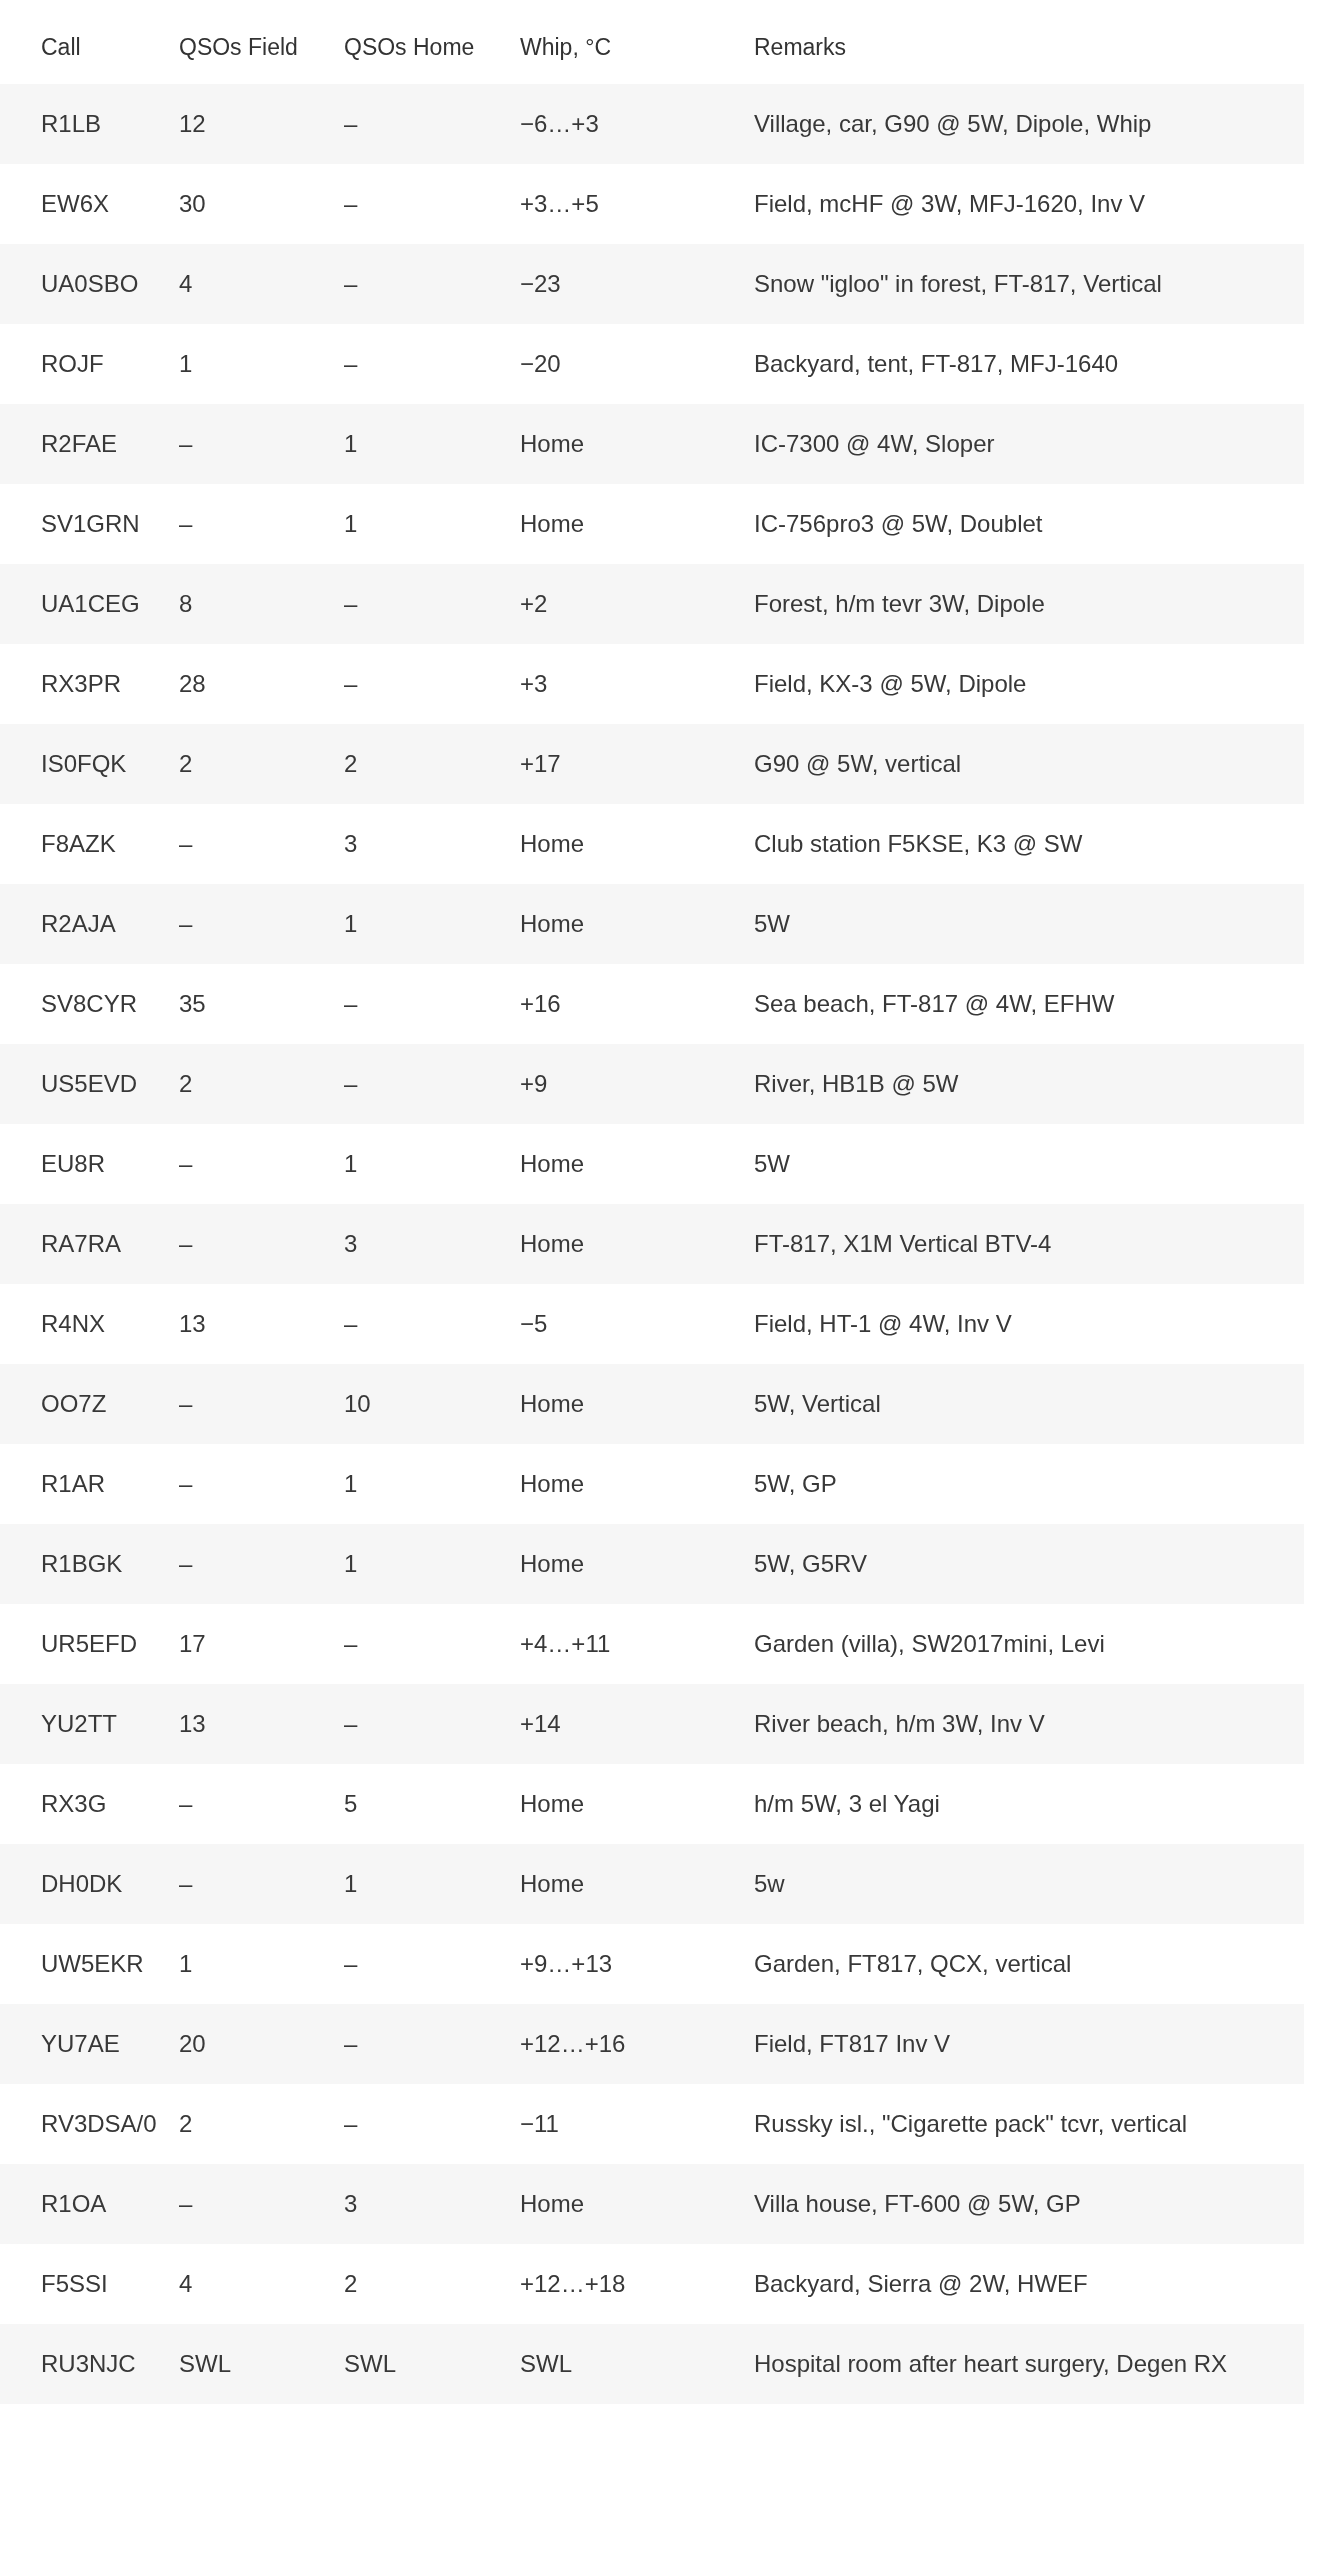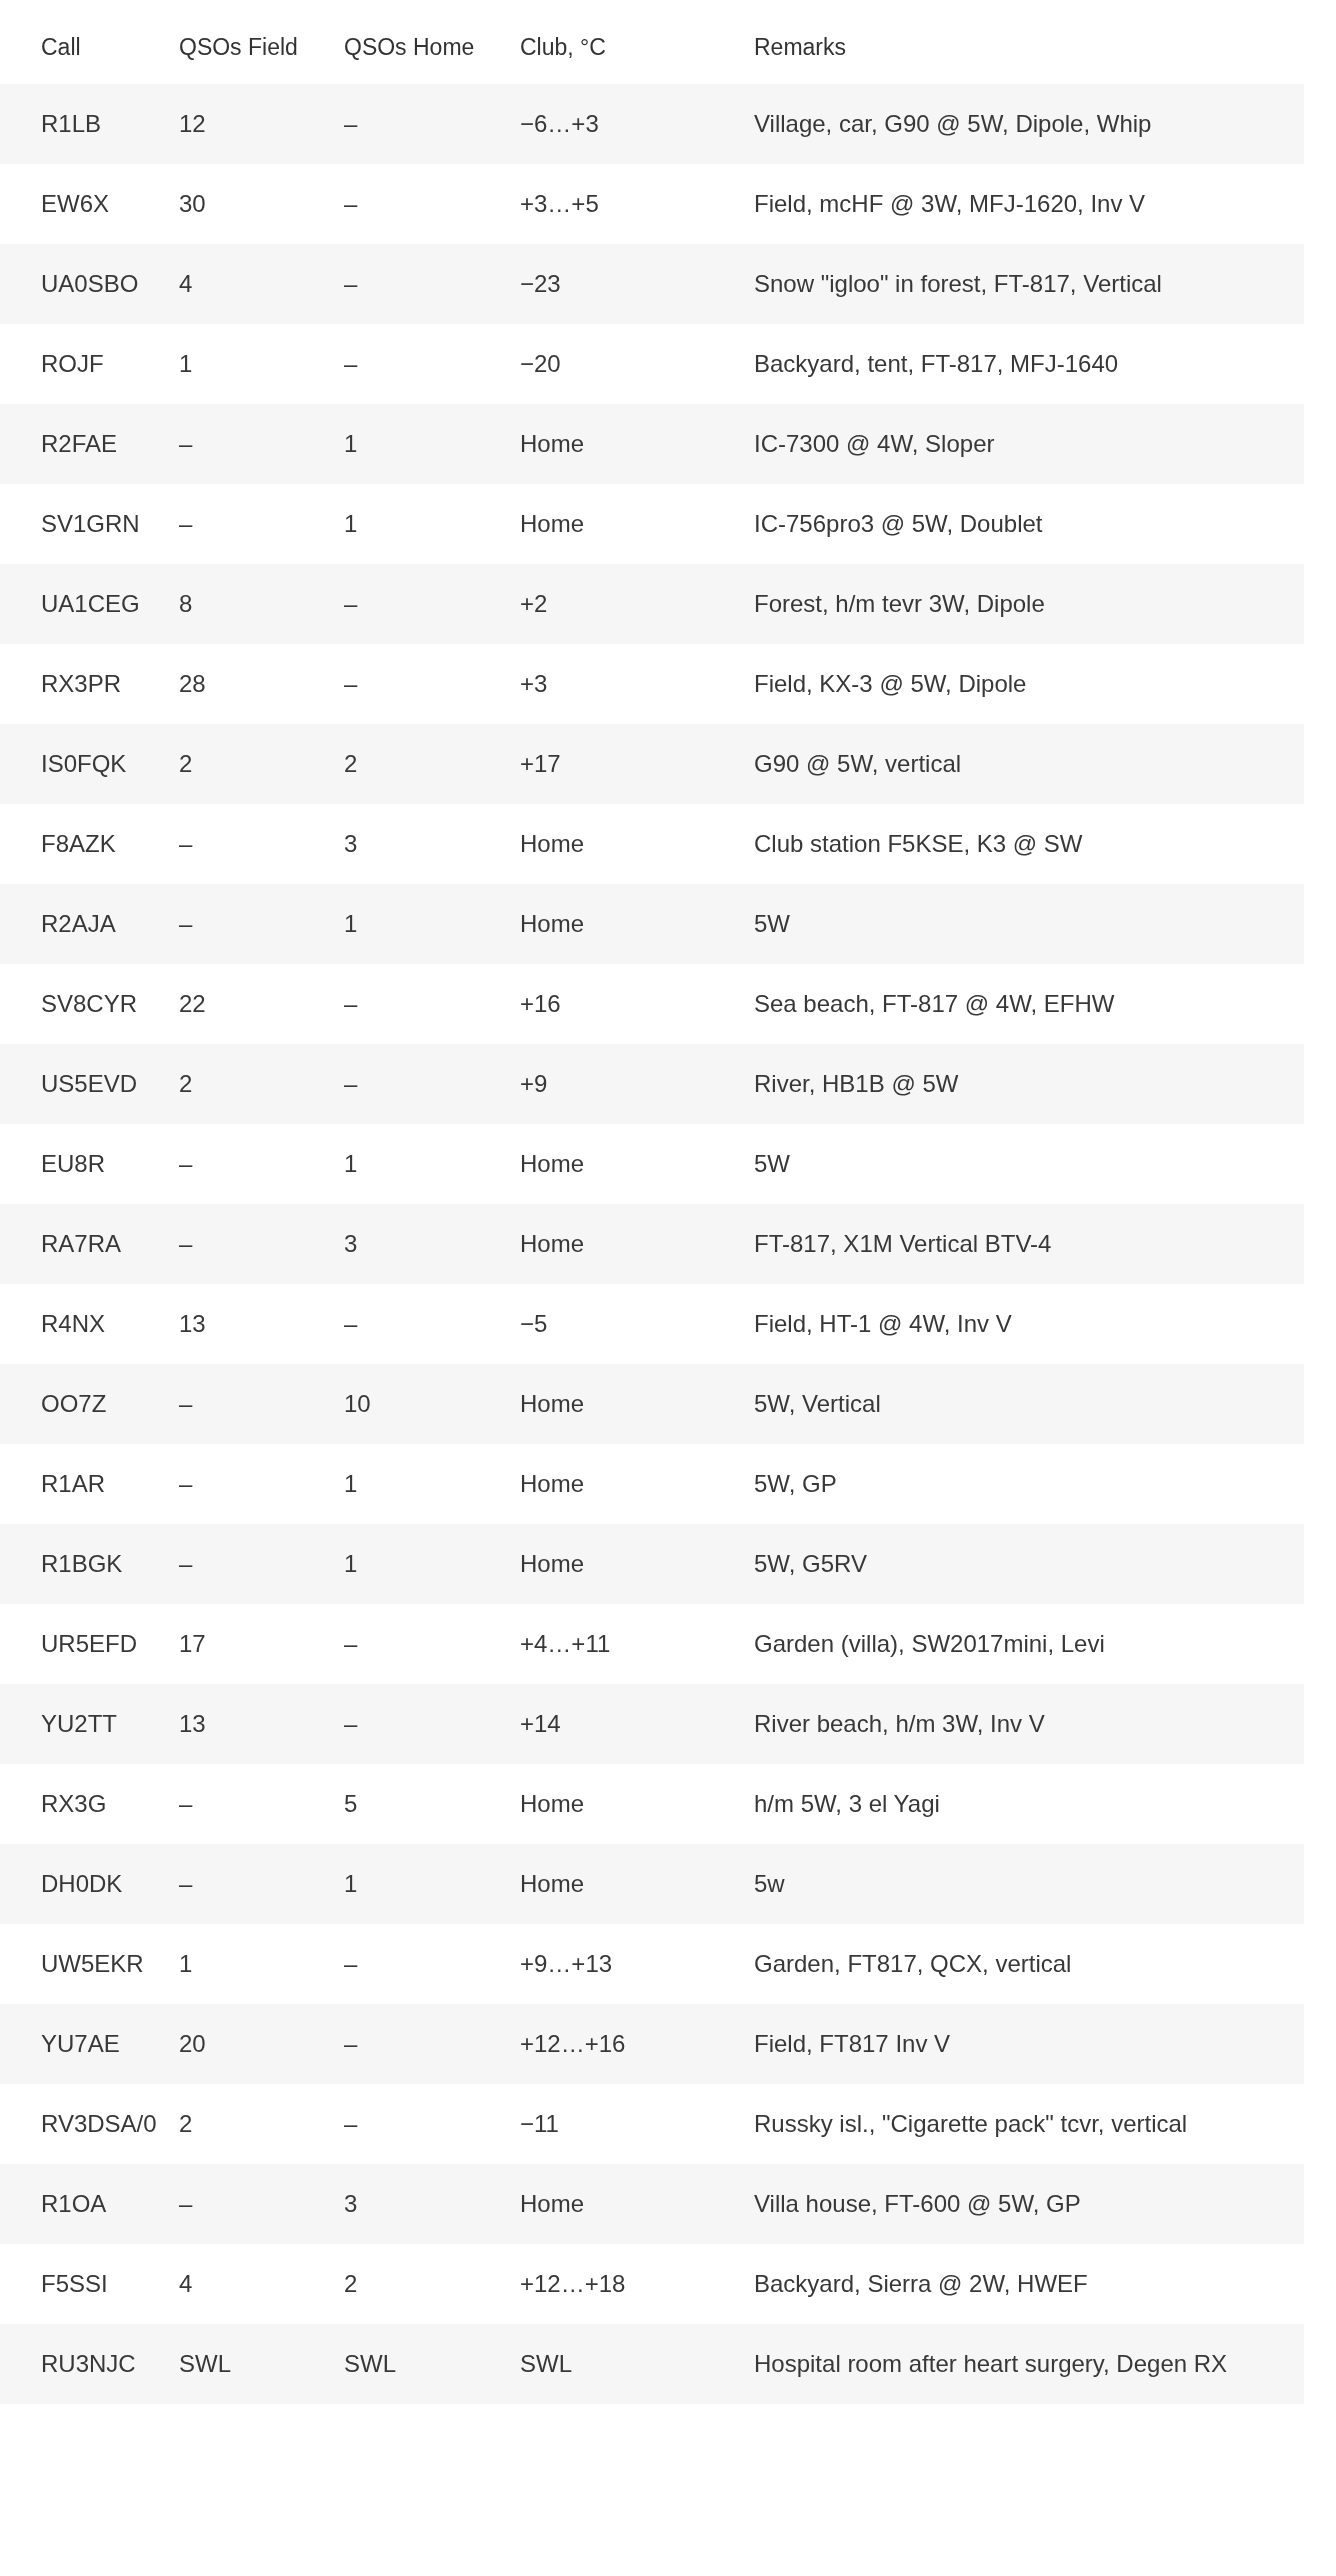--- a/index.html
+++ b/index.html
@@ -64,21 +64,21 @@
     <col class="c-field">
     <col class="c-home">
     <col class="c-temp">
     <col class="c-rem">
   </colgroup>
   <thead>
     <tr>
       <th>Call</th>
       <th>QSOs Field</th>
       <th>QSOs Home</th>
-      <th>Club, °C</th>
+      <th>Whip, °C</th>
       <th>Remarks</th>
     </tr>
   </thead>
   <tbody>
       <tr>
         <td>R1LB</td>
         <td>12</td>
         <td>–</td>
         <td>−6…+3</td>
         <td>Village, car, G90 @ 5W, Dipole, Whip</td>
@@ -148,21 +148,21 @@
       </tr>
       <tr>
         <td>R2AJA</td>
         <td>–</td>
         <td>1</td>
         <td>Home</td>
         <td>5W</td>
       </tr>
       <tr>
         <td>SV8CYR</td>
-        <td>22</td>
+        <td>35</td>
         <td>–</td>
         <td>+16</td>
         <td>Sea beach, FT-817 @ 4W, EFHW</td>
       </tr>
       <tr>
         <td>US5EVD</td>
         <td>2</td>
         <td>–</td>
         <td>+9</td>
         <td>River, HB1B @ 5W</td>

